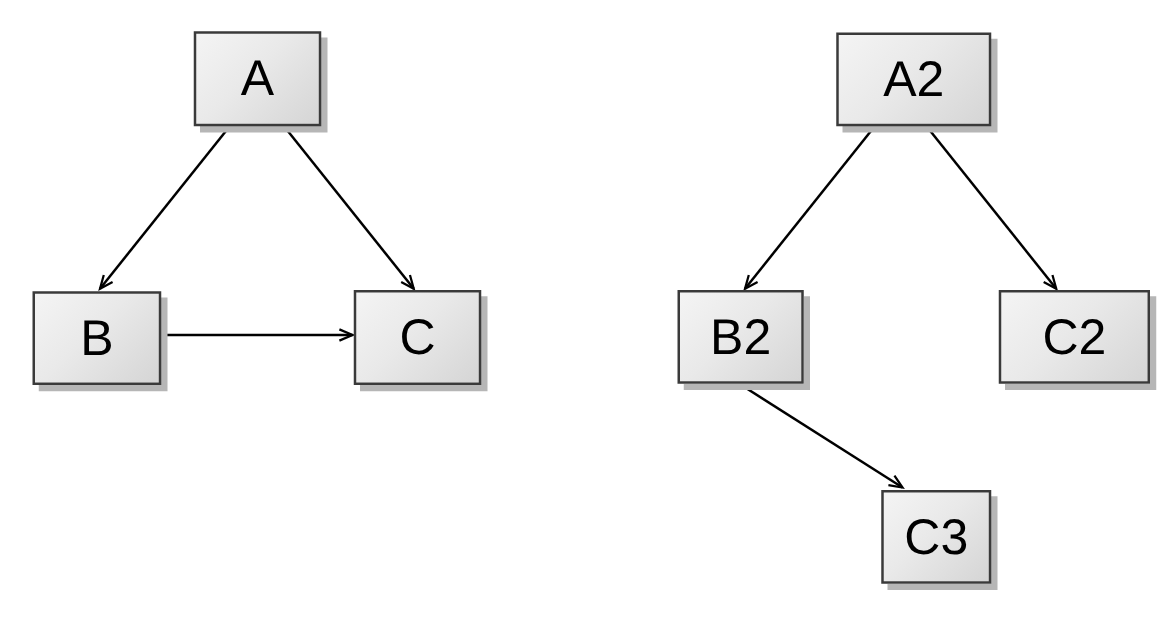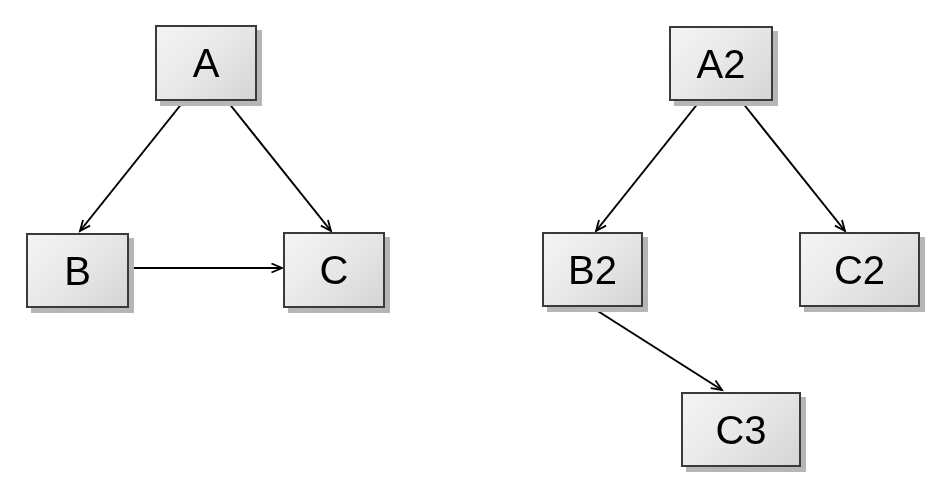--- a/index.html
+++ b/index.html
@@ -61,26 +61,26 @@
   <div id="nodes-layer">
       <div class="node" style="left: 155px; top: 25px; width: 102px; height: 76px;">
         <span class="node-label">A</span>
       </div>
       <div class="node" style="left: 26px; top: 233px; width: 103px; height: 75px;">
         <span class="node-label">B</span>
       </div>
       <div class="node" style="left: 283px; top: 232px; width: 102px; height: 76px;">
         <span class="node-label">C</span>
       </div>
-      <div class="node" style="left: 669px; top: 26px; width: 104px; height: 75px;">
+      <div class="node" style="left: 669px; top: 26px; width: 124px; height: 75px;">
         <span class="node-label">A2</span>
       </div>
       <div class="node" style="left: 542px; top: 232px; width: 101px; height: 75px;">
         <span class="node-label">B2</span>
       </div>
       <div class="node" style="left: 799px; top: 232px; width: 121px; height: 75px;">
         <span class="node-label">C2</span>
       </div>
-      <div class="node" style="left: 681px; top: 392px; width: 120px; height: 75px; justify-content: center;">
+      <div class="node" style="left: 705px; top: 392px; width: 88px; height: 75px; justify-content: center;">
         <span class="node-label">C3</span>
       </div>
     </div>
 </div>
 
 </body></html>

